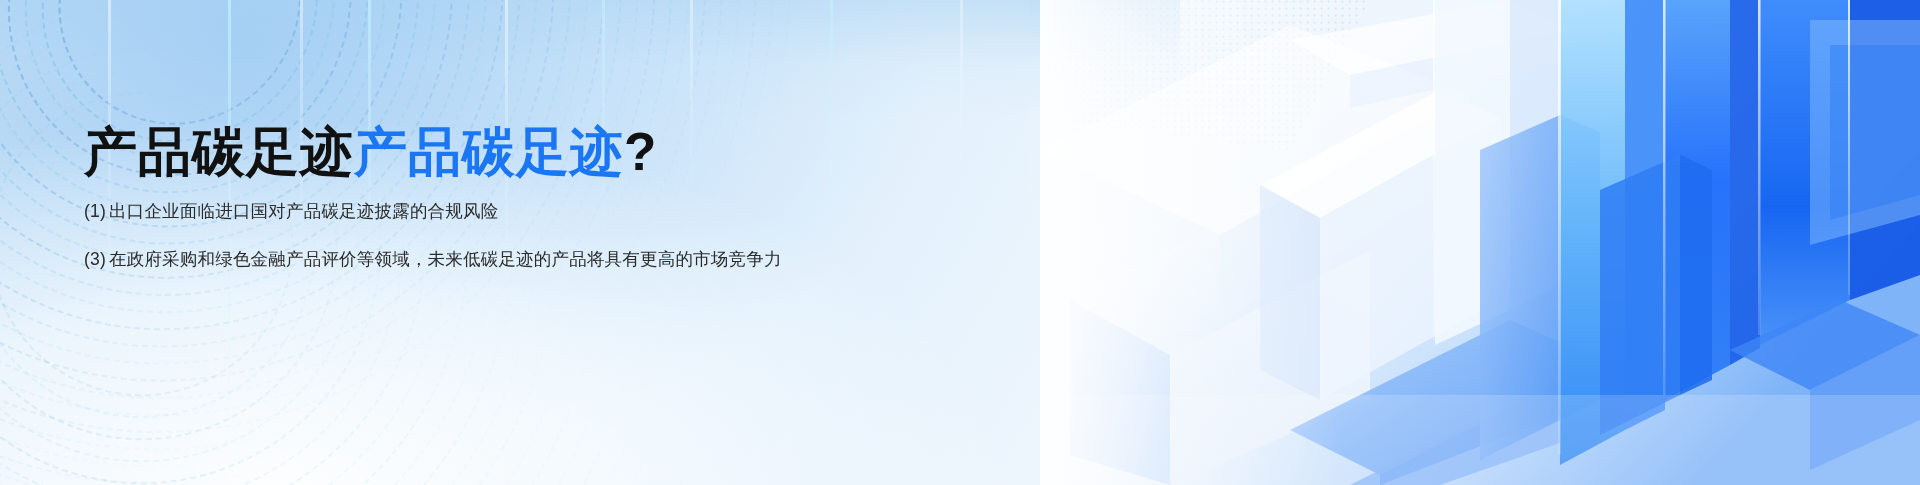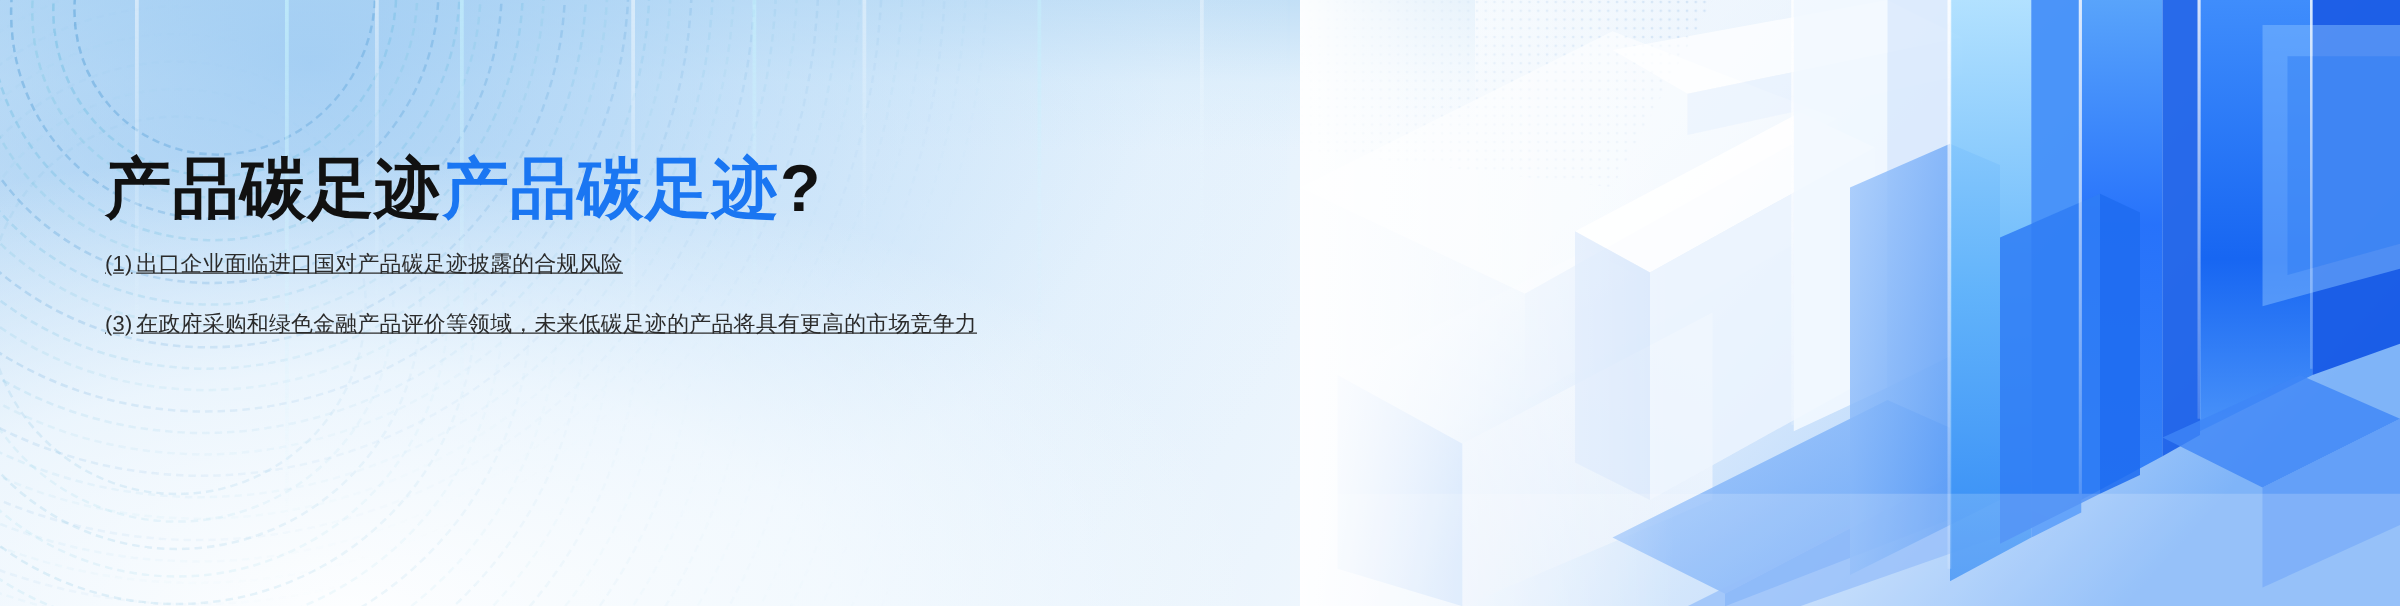--- a/index.html
+++ b/index.html
@@ -73,21 +73,21 @@
     position:absolute;left:84px;top:84px;
     font-size:53px;line-height:64px;font-weight:bold;letter-spacing:1px;
     color:#111111;white-space:nowrap;
   }
   .title .accent{color:#1a76f2;}
   .title .qmark{color:#111111;}
 
   .bullets{position:absolute;left:84px;top:203px;}
   .bullet{
     font-size:17.5px;line-height:17.5px;color:#2b2b2b;
-    white-space:nowrap;margin-bottom:30.5px;letter-spacing:.2px;text-decoration:underline;
+    white-space:nowrap;margin-bottom:30.5px;letter-spacing:.2px;
   }
   .bullet:last-child{margin-bottom:0;}
   .bullet .idx{margin-right:3px;}
 </style>
 </head>
 <body>
 
 <div class="banner">
 
   <div class="wash-top"></div>

